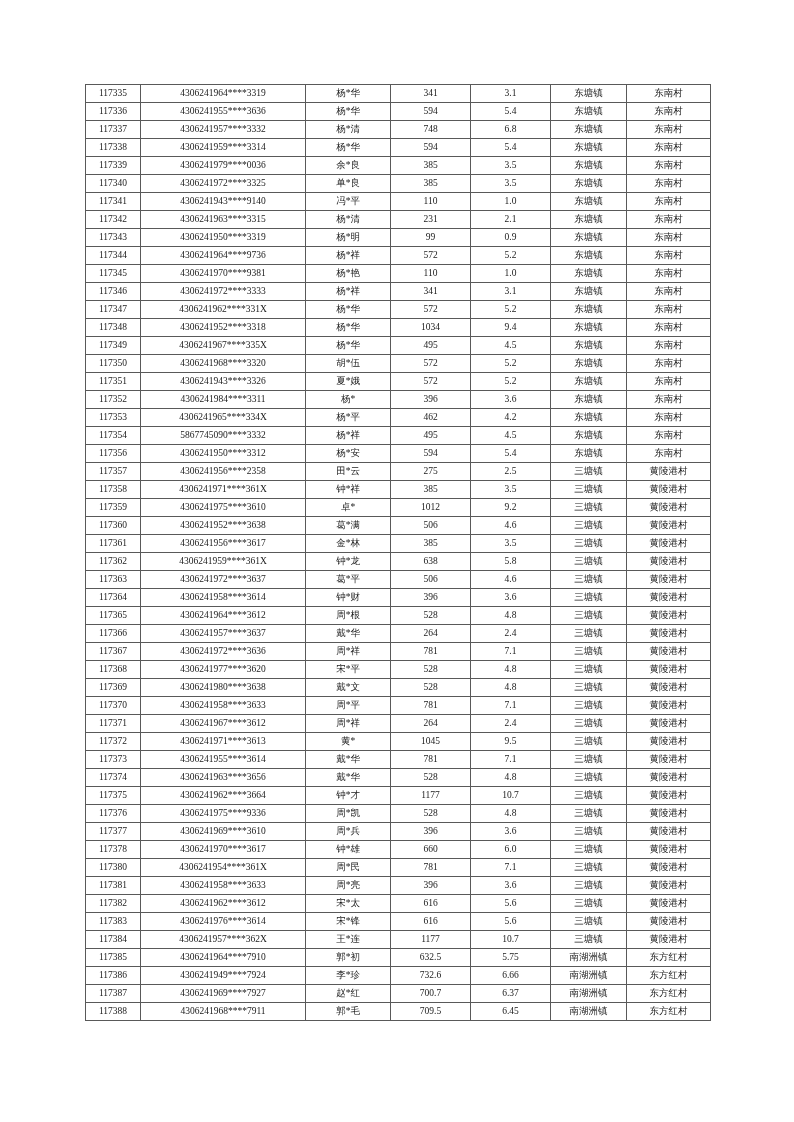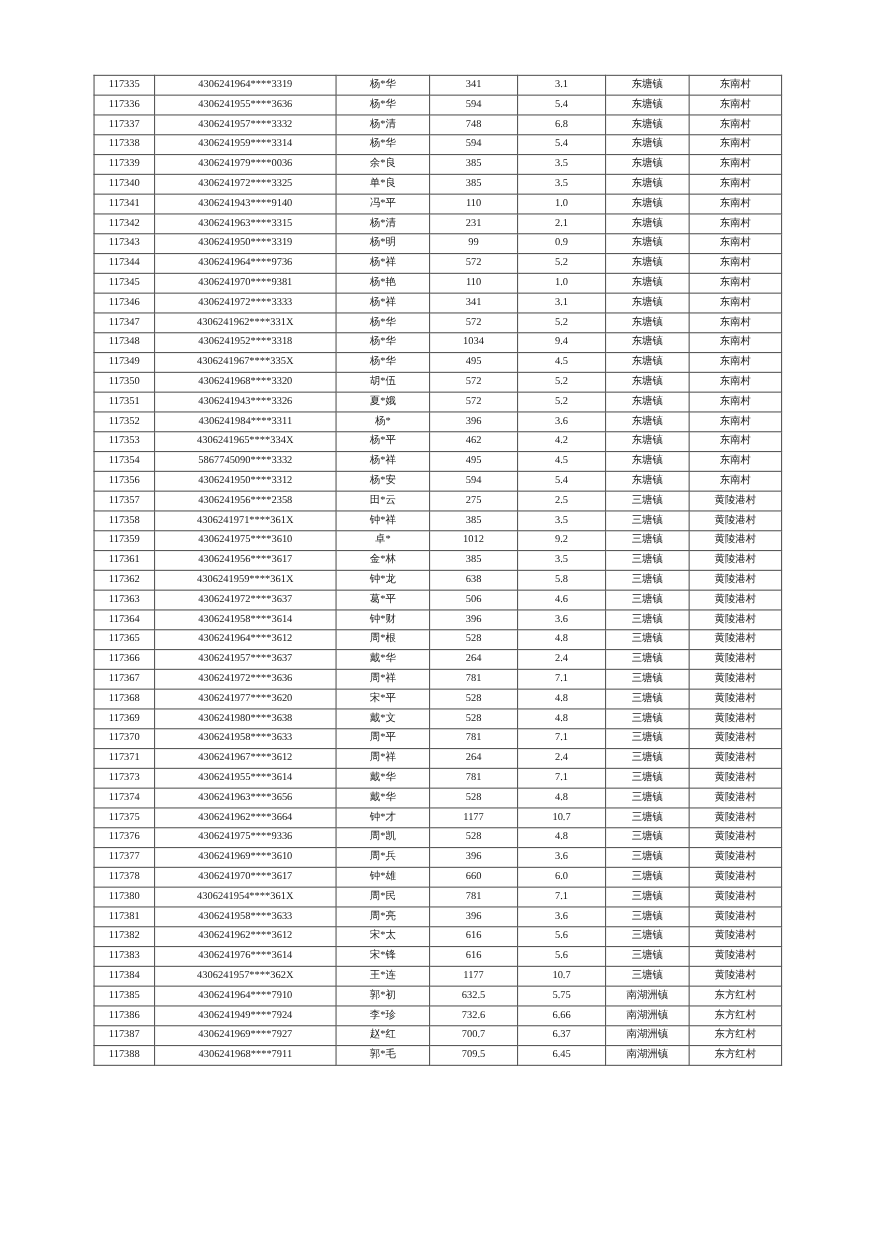--- a/index.html
+++ b/index.html
@@ -10,21 +10,21 @@
   .page {
     position: relative;
     width: 794px;
     height: 1122px;
     background: #ffffff;
     overflow: hidden;
     font-family: "Liberation Serif", "DejaVu Serif", serif;
   }
   .data-table {
     position: absolute;
-    top: 68px;
+    top: 84px;
     left: 85px;
     border-collapse: collapse;
     table-layout: fixed;
     font-size: 9.5px;
     color: #1a1a1a;
   }
   .data-table td {
     border: 1px solid #595959;
     text-align: center;
     vertical-align: middle;
@@ -267,20 +267,29 @@
         <tr>
           <td>117359</td>
           <td>4306241975****3610</td>
           <td>卓*</td>
           <td>1012</td>
           <td>9.2</td>
           <td>三塘镇</td>
           <td>黄陵港村</td>
         </tr>
         <tr>
+          <td>117360</td>
+          <td>4306241952****3638</td>
+          <td>葛*满</td>
+          <td>506</td>
+          <td>4.6</td>
+          <td>三塘镇</td>
+          <td>黄陵港村</td>
+        </tr>
+        <tr>
           <td>117361</td>
           <td>4306241956****3617</td>
           <td>金*林</td>
           <td>385</td>
           <td>3.5</td>
           <td>三塘镇</td>
           <td>黄陵港村</td>
         </tr>
         <tr>
           <td>117362</td>
@@ -362,20 +371,29 @@
           <td>7.1</td>
           <td>三塘镇</td>
           <td>黄陵港村</td>
         </tr>
         <tr>
           <td>117371</td>
           <td>4306241967****3612</td>
           <td>周*祥</td>
           <td>264</td>
           <td>2.4</td>
+          <td>三塘镇</td>
+          <td>黄陵港村</td>
+        </tr>
+        <tr>
+          <td>117372</td>
+          <td>4306241971****3613</td>
+          <td>黄*</td>
+          <td>1045</td>
+          <td>9.5</td>
           <td>三塘镇</td>
           <td>黄陵港村</td>
         </tr>
         <tr>
           <td>117373</td>
           <td>4306241955****3614</td>
           <td>戴*华</td>
           <td>781</td>
           <td>7.1</td>
           <td>三塘镇</td>

